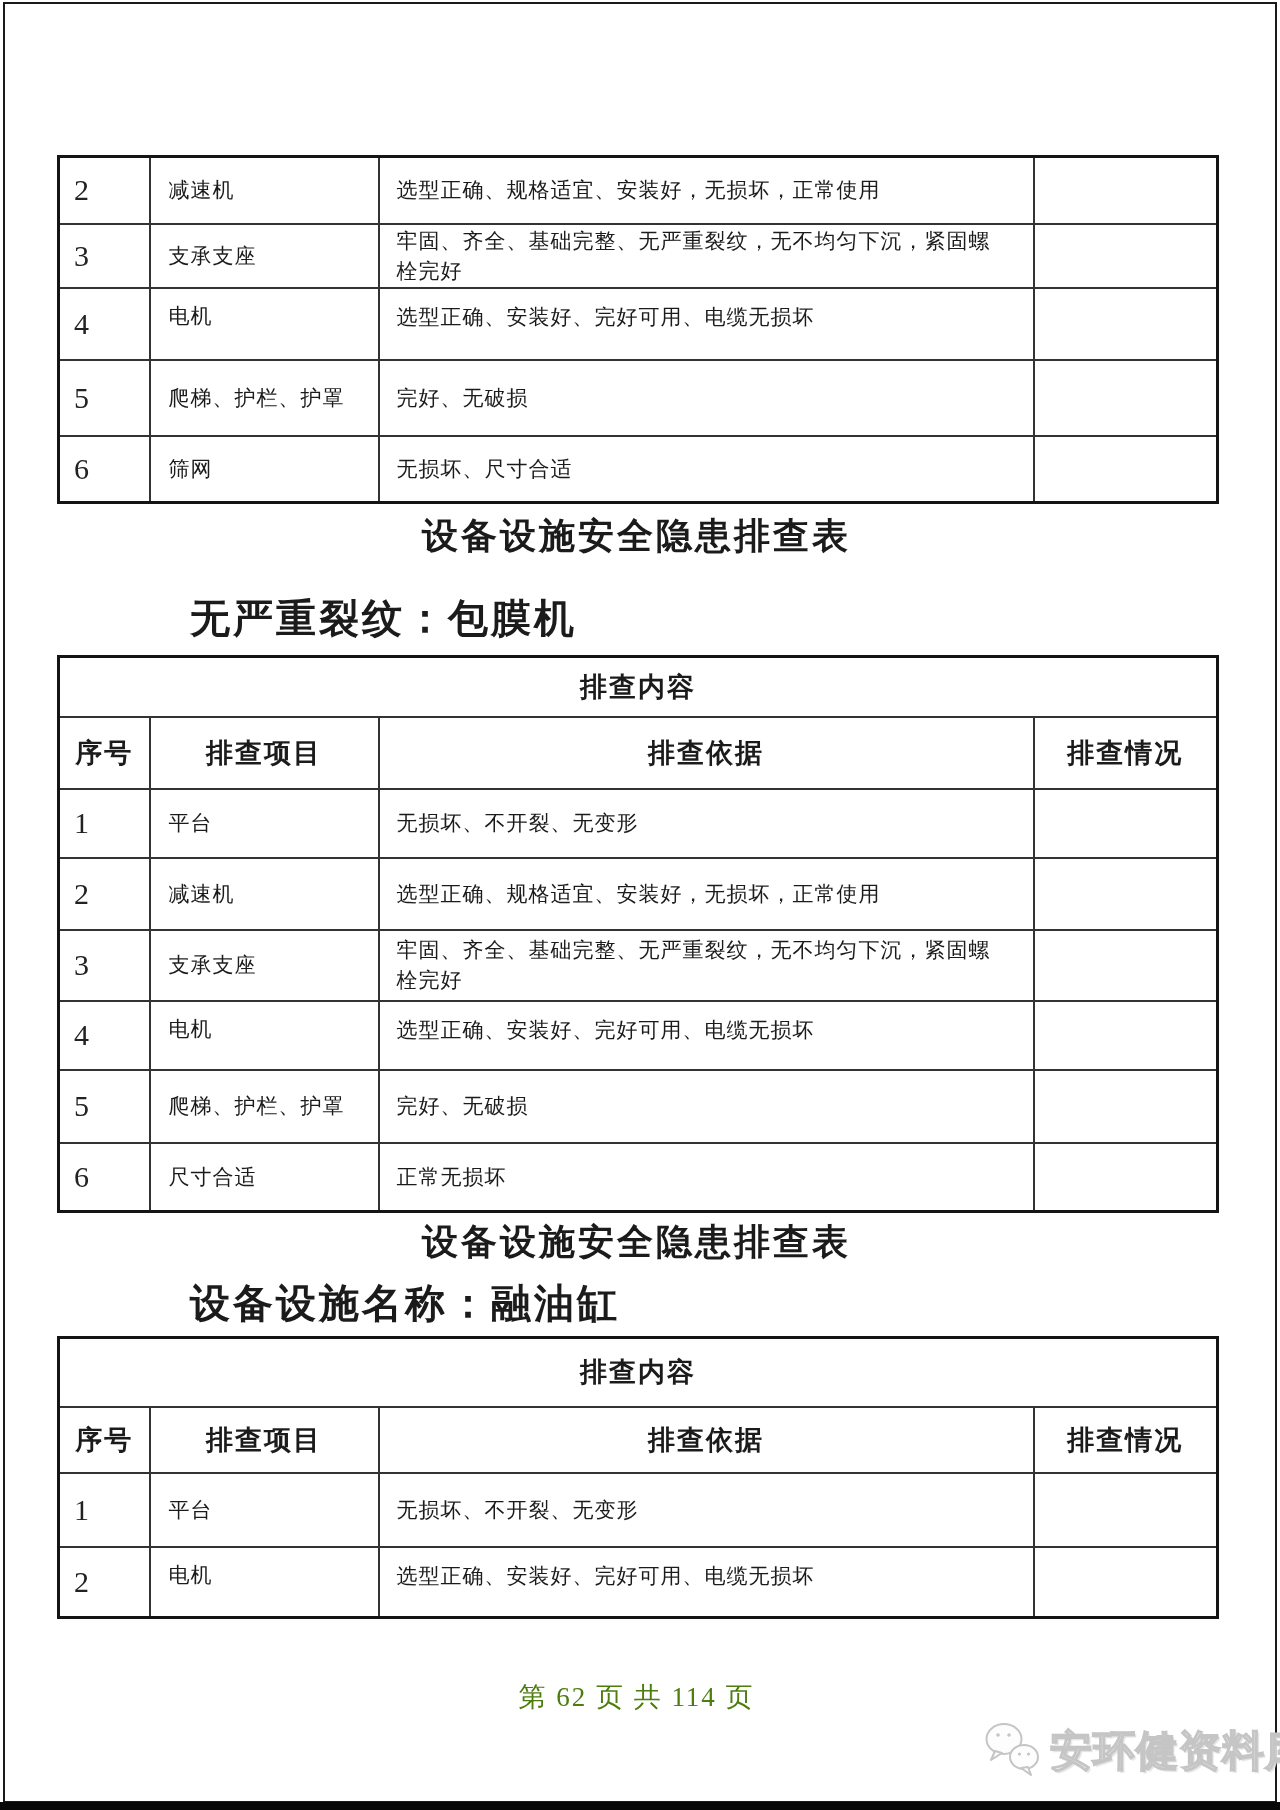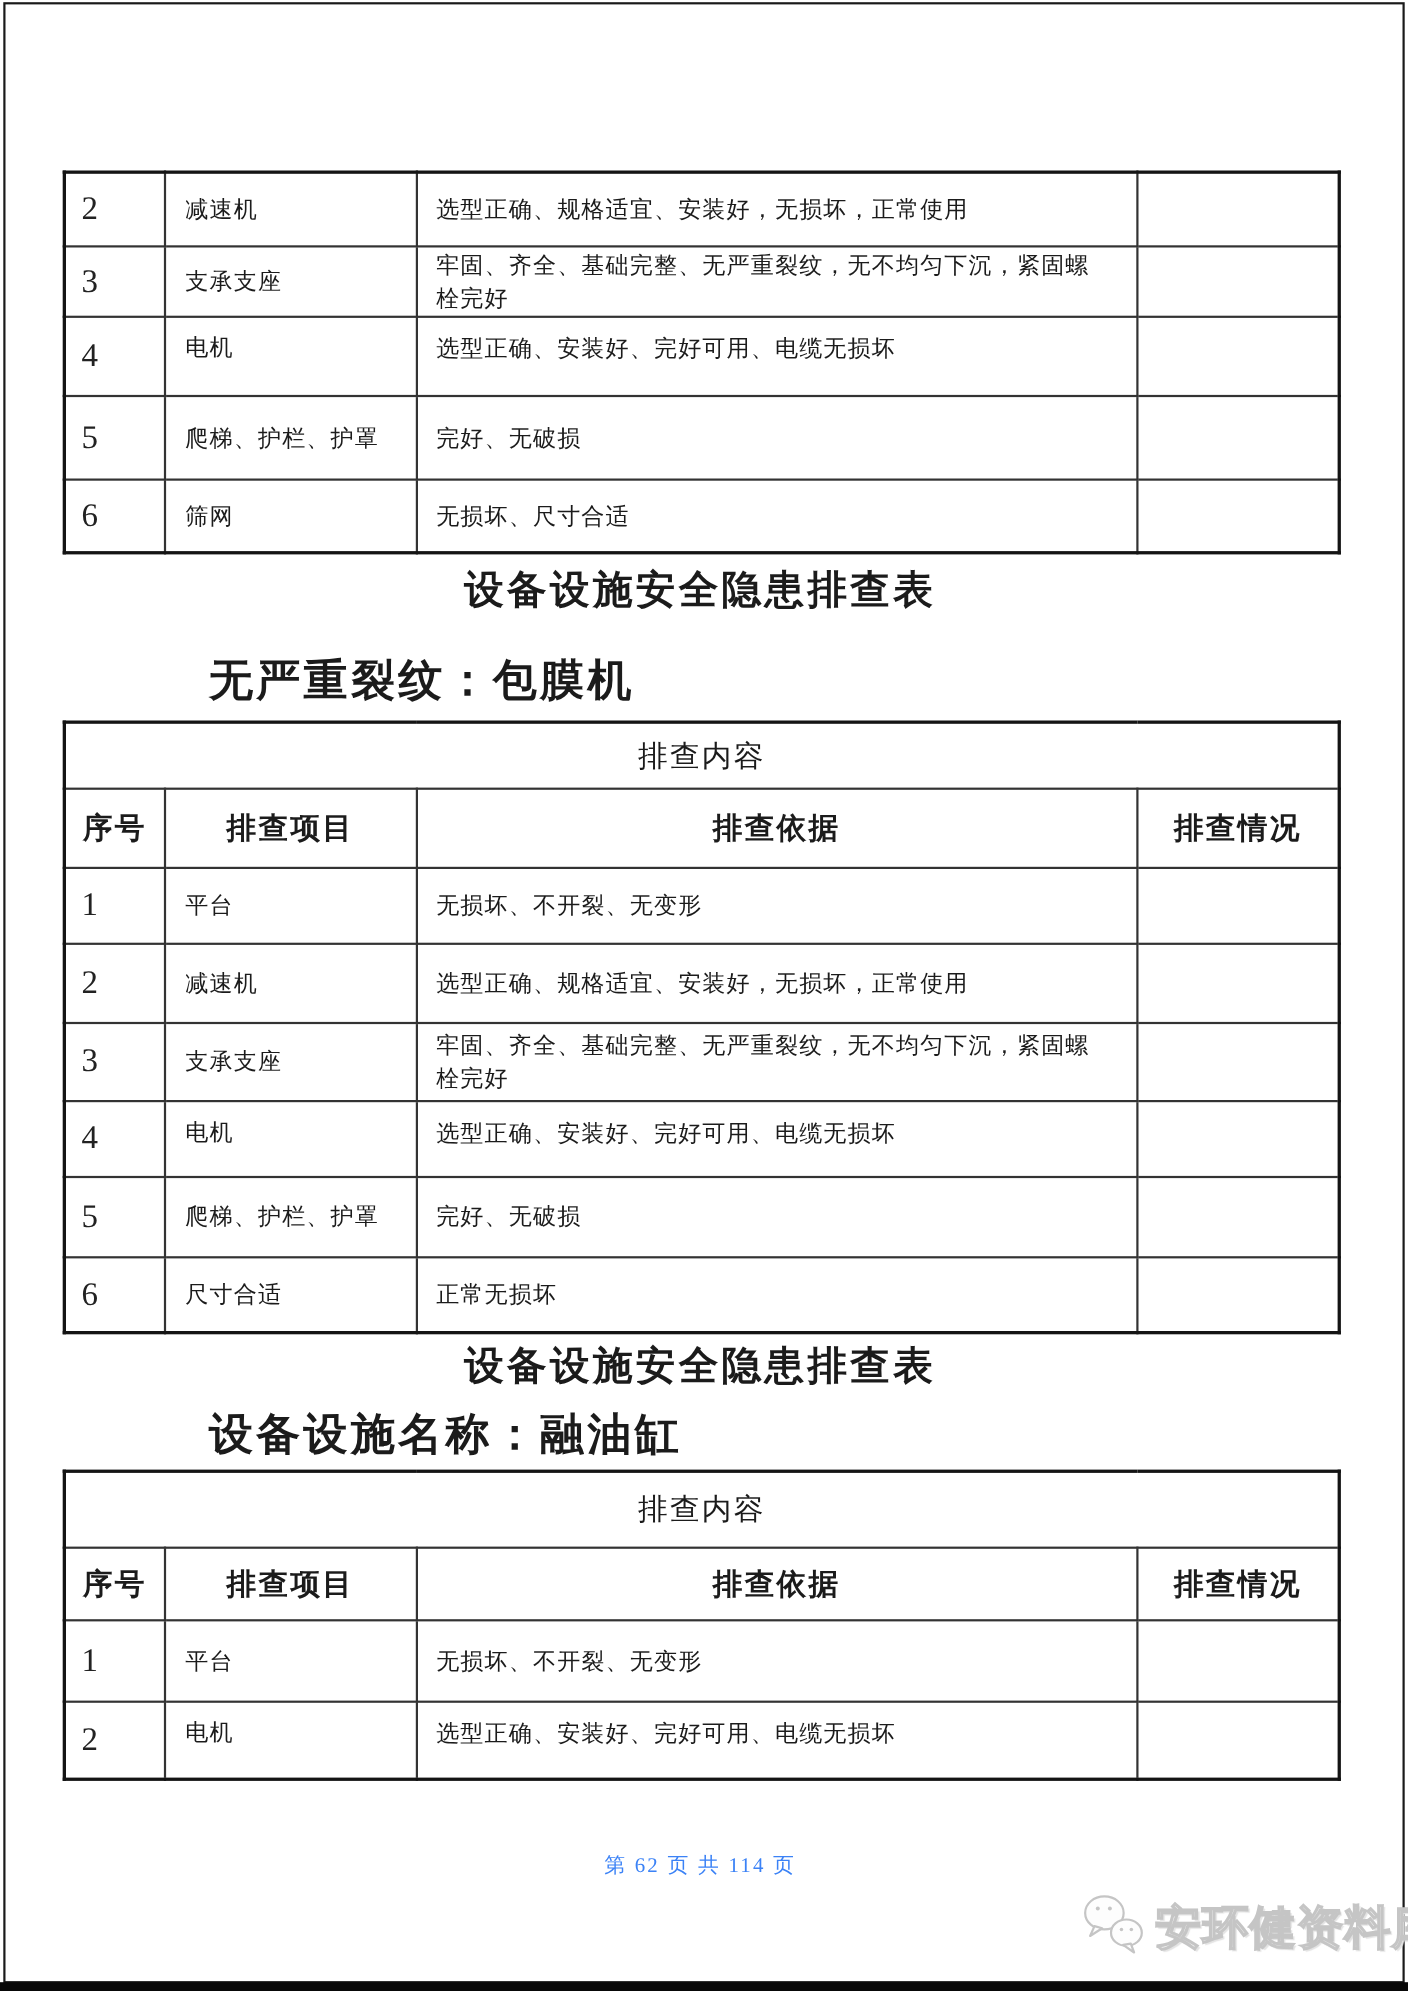--- a/index.html
+++ b/index.html
@@ -31,21 +31,21 @@
   }
   table.sheet{border:3px solid #141414;}
   .t-cont{top:155px;}
   .t-baomo{top:655px;}
   .t-rongyou{top:1336px;}
   .c-num{padding-left:14px;font-size:30px;letter-spacing:0;color:#222;}
   .c-item{padding-left:18px;padding-right:6px;}
   .c-basis{padding-left:17px;padding-right:30px;line-height:30px;}
   .c-status{}
   .c-content{
-    text-align:center;font-weight:normal;font-size:27px;letter-spacing:2px;
+    text-align:center;font-weight:bold;font-size:27px;letter-spacing:2px;
   }
   .hrow td{
     text-align:center;font-weight:bold;font-size:27px;letter-spacing:2px;
     padding:0;
   }
   tr.top td.c-item, tr.top td.c-basis{vertical-align:top;padding-top:13px;}
   tr.top td.c-num{vertical-align:middle;}
   
   .h60{height:60px}.h63{height:63px}.h66{height:66px}.h67{height:67px}
   .h69{height:69px}.h71{height:71px}.h72{height:72px}.h73{height:73px}
@@ -58,22 +58,22 @@
   .title-1{top:510px;}
   .title-2{top:1216px;}
   .equip-name{
     position:absolute;left:190px;
     font-size:40px;font-weight:bold;letter-spacing:3px;line-height:54px;
   }
   .equip-1{top:592px;}
   .equip-2{top:1277px;text-align:center;}
   .footer{
     position:absolute;left:57px;width:1159px;top:1680px;
-    text-align:center;font-size:19px;letter-spacing:2px;line-height:34px;
-    color:#3b82f6;
+    text-align:center;font-size:27px;letter-spacing:2px;line-height:34px;
+    color:#4d7c0f;
   }
   .watermark{
     position:absolute;left:982px;top:1720px;
     display:flex;align-items:center;gap:6px;
   }
   .wm-text{
     font-size:42px;font-weight:bold;letter-spacing:1px;white-space:nowrap;
     color:#fdfdfd;
     -webkit-text-stroke:1.5px #c5c5c5;
     text-shadow:2px 2px 1px #e3e3e3;

